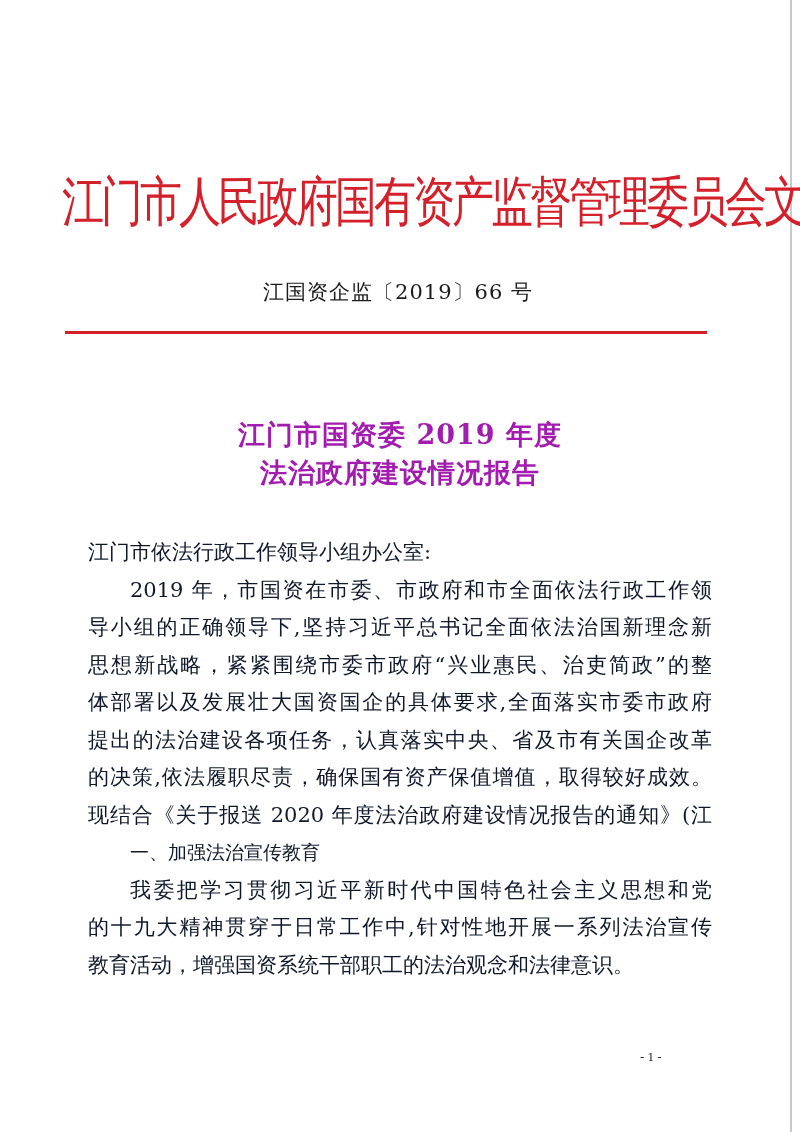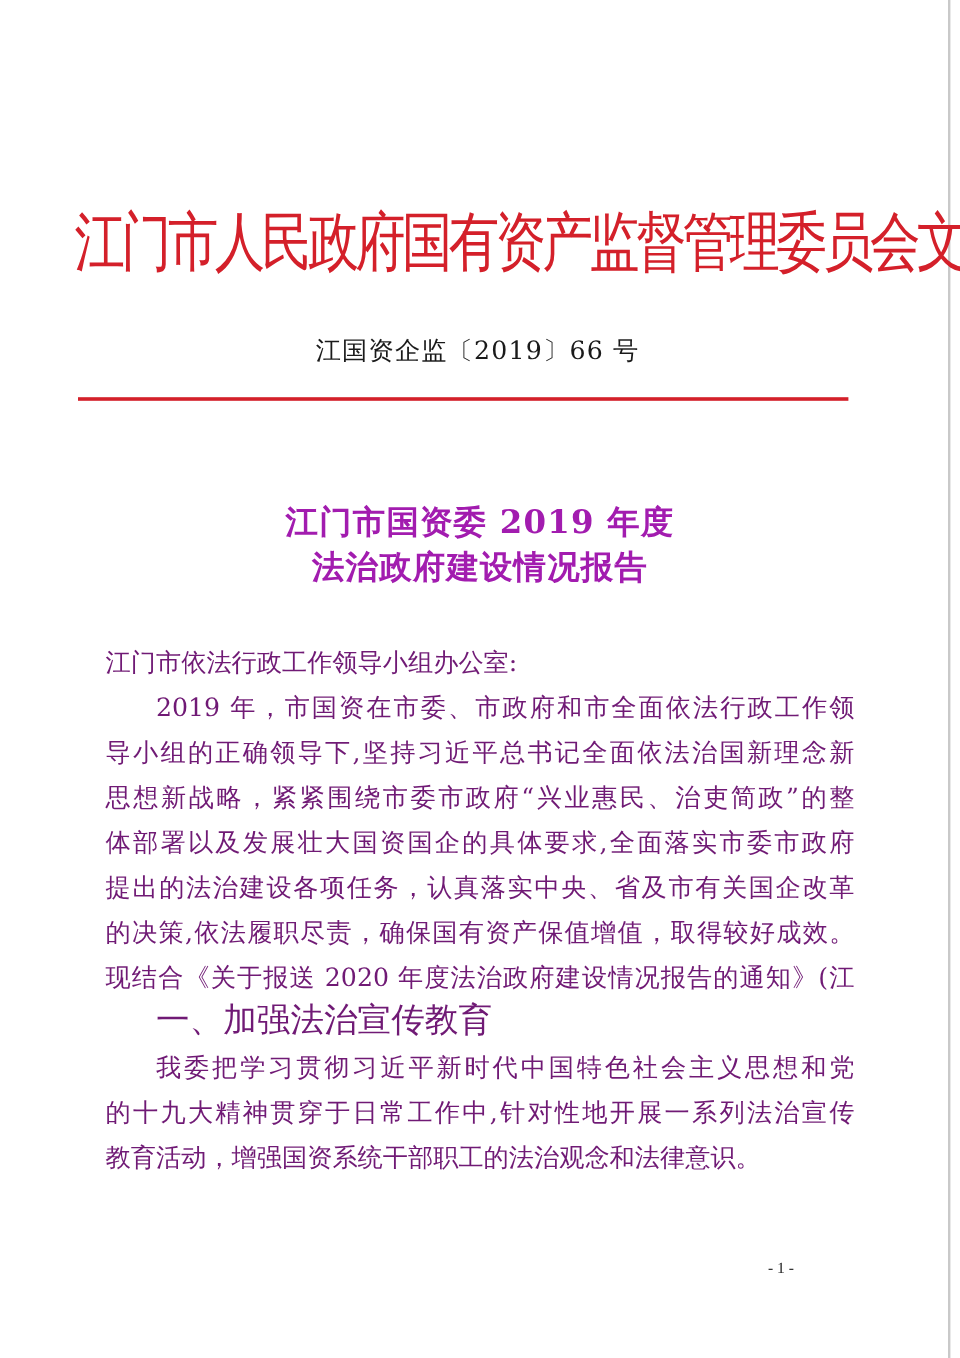--- a/index.html
+++ b/index.html
@@ -24,27 +24,27 @@
     position: absolute; left: 65px; top: 331px; width: 642px; height: 3px; background: #d4202a;
   }
   .report-title {
     position: absolute; left: 0; width: 800px; text-align: center;
     font-size: 27px; font-weight: bold; color: #a21caf; white-space: nowrap; letter-spacing: 1px;
   }
   .title-1 { top: 417px; }
   .title-2 { top: 455px; }
   .body-text {
     position: absolute; left: 88px; top: 534px; width: 624px;
-    font-size: 21px; line-height: 37.5px; color: #701a75;
+    font-size: 21px; line-height: 37.5px; color: #0f172a;
   }
   .line { white-space: nowrap; display: block; text-align: justify; text-align-last: justify; height: 37.5px; }
   .line.last { text-align-last: left; }
   .indent { padding-left: 42px; }
   .section-heading {
-    font-family: Liberation Mono, monospace; font-size: 28px;
+    font-family: Liberation Sans, sans-serif; font-size: 19px;
     padding-left: 42px; display: block; height: 37.5px; white-space: nowrap;
   }
   .page-number {
     position: absolute; left: 640px; top: 1049px; font-size: 13px; color: #222;
     font-family: "Liberation Serif", serif;
   }
 </style>
 </head>
 <body>
 

